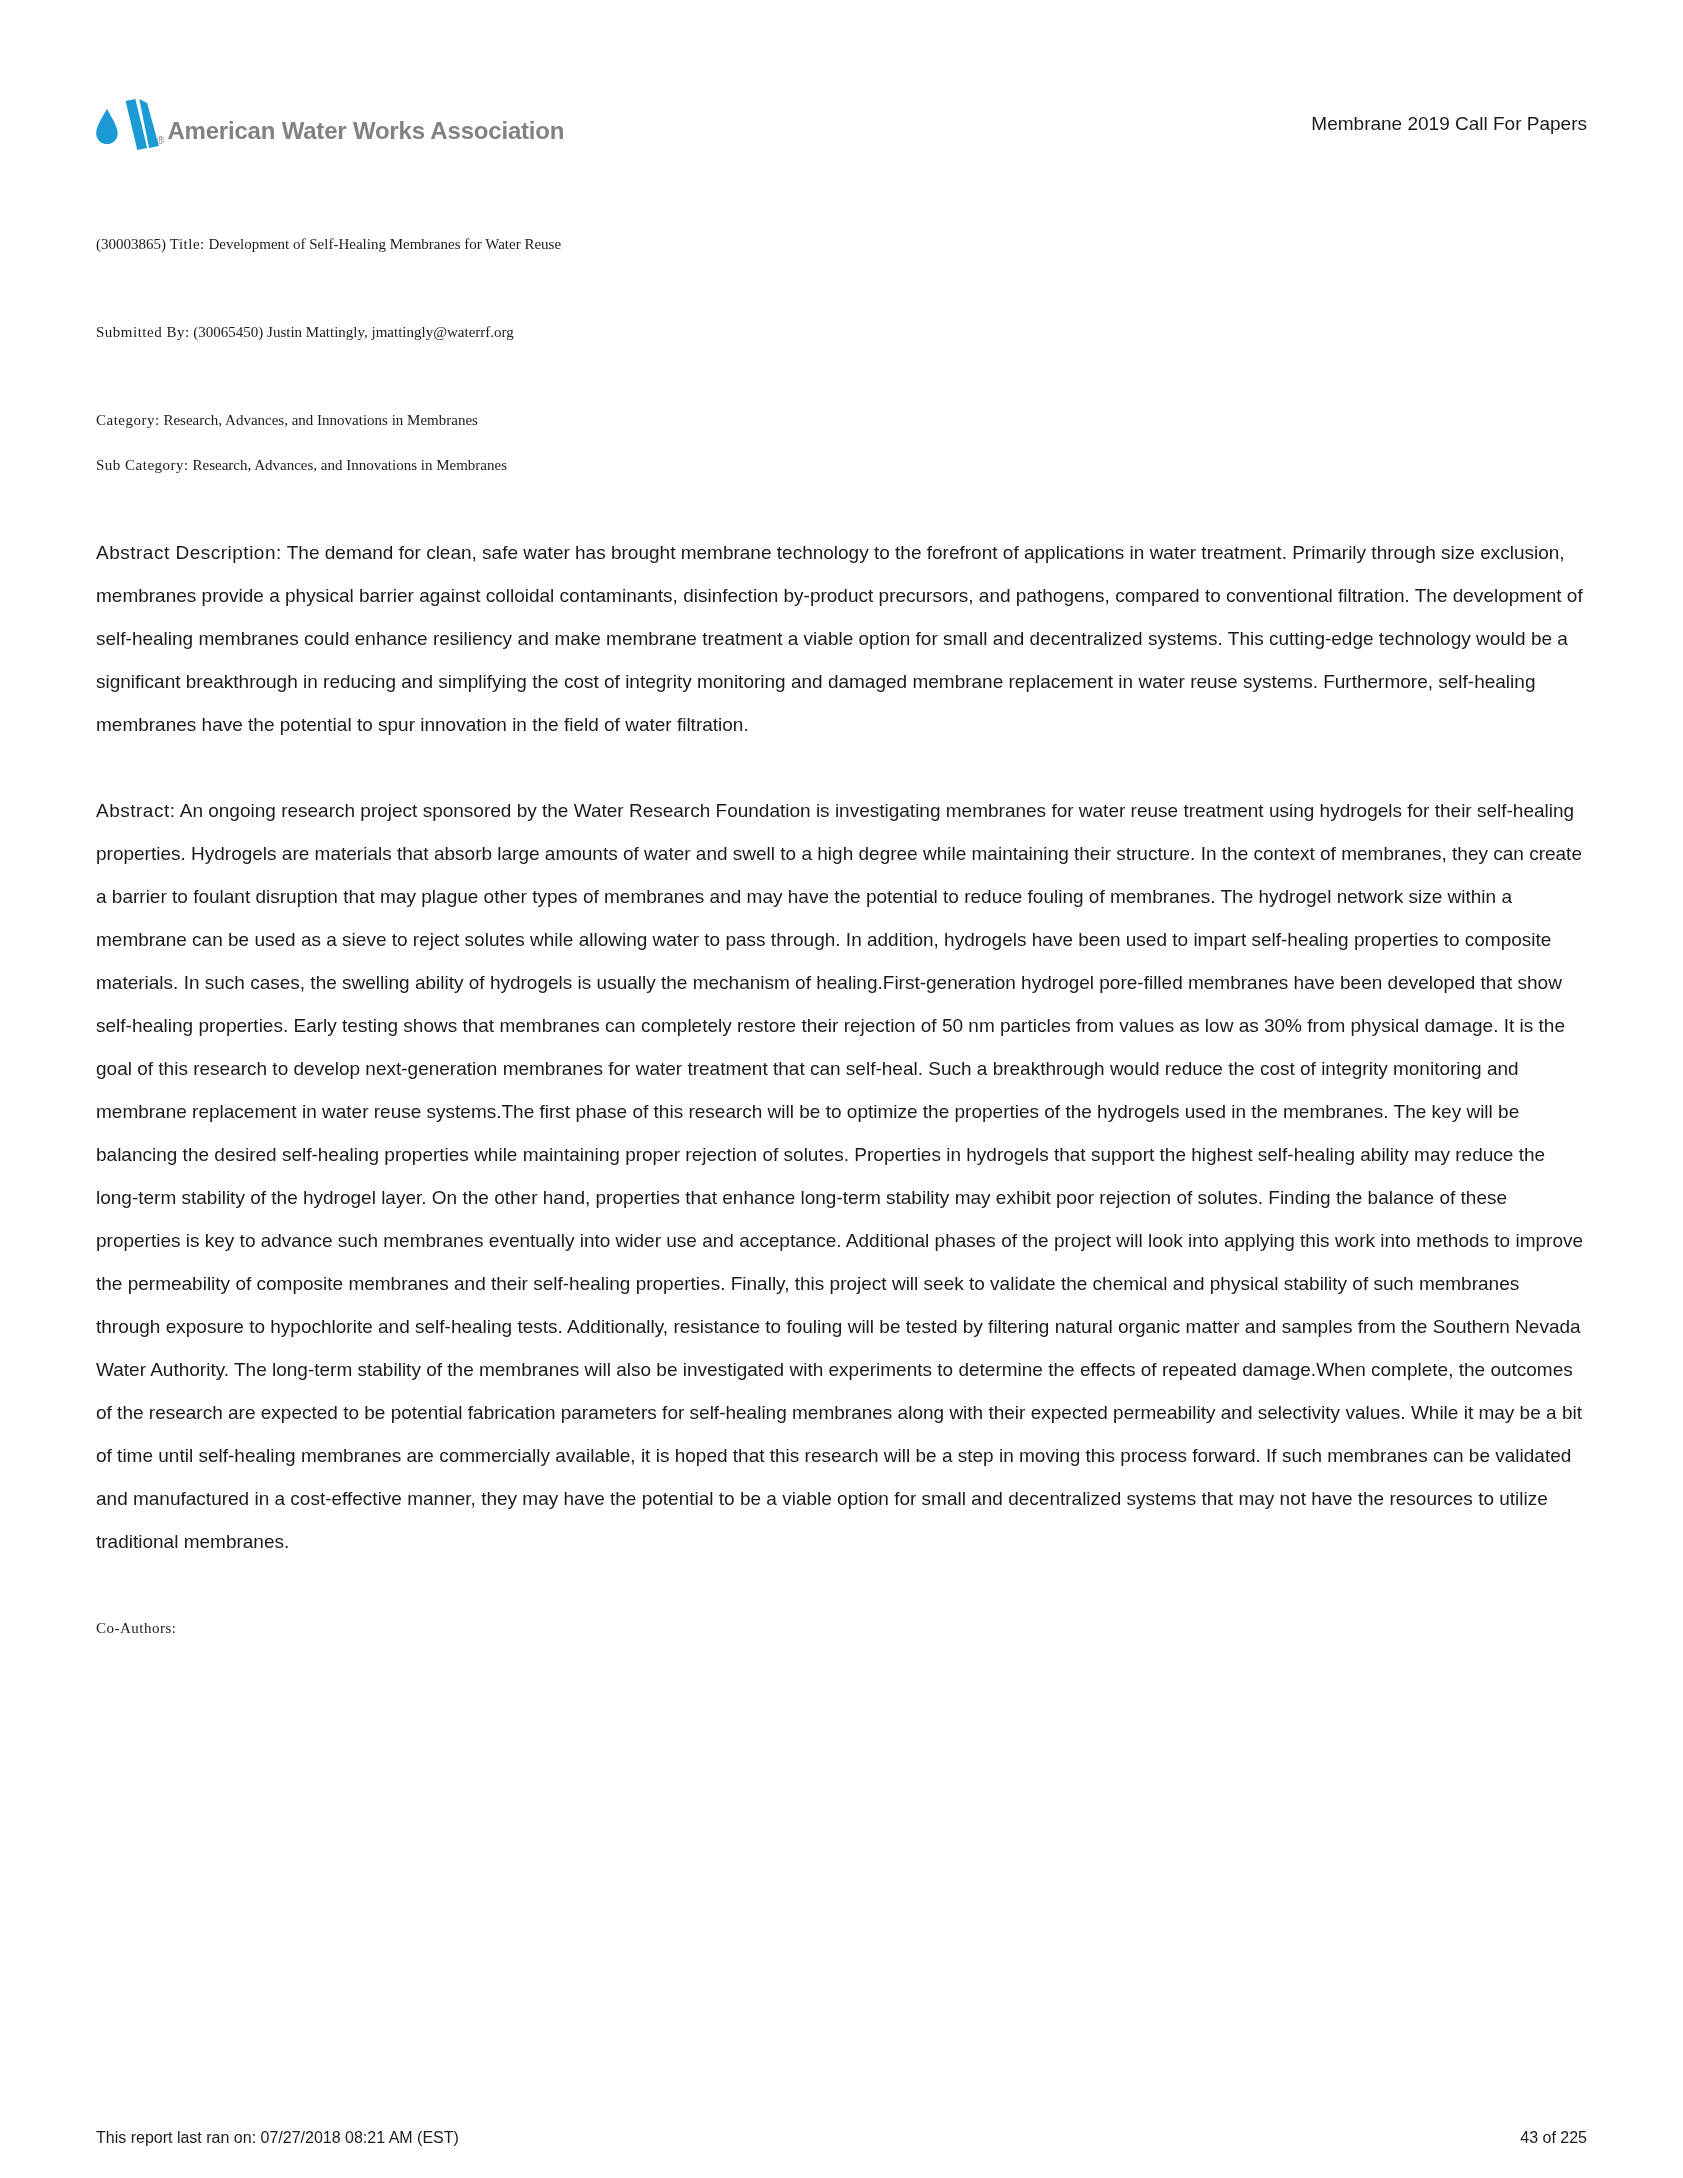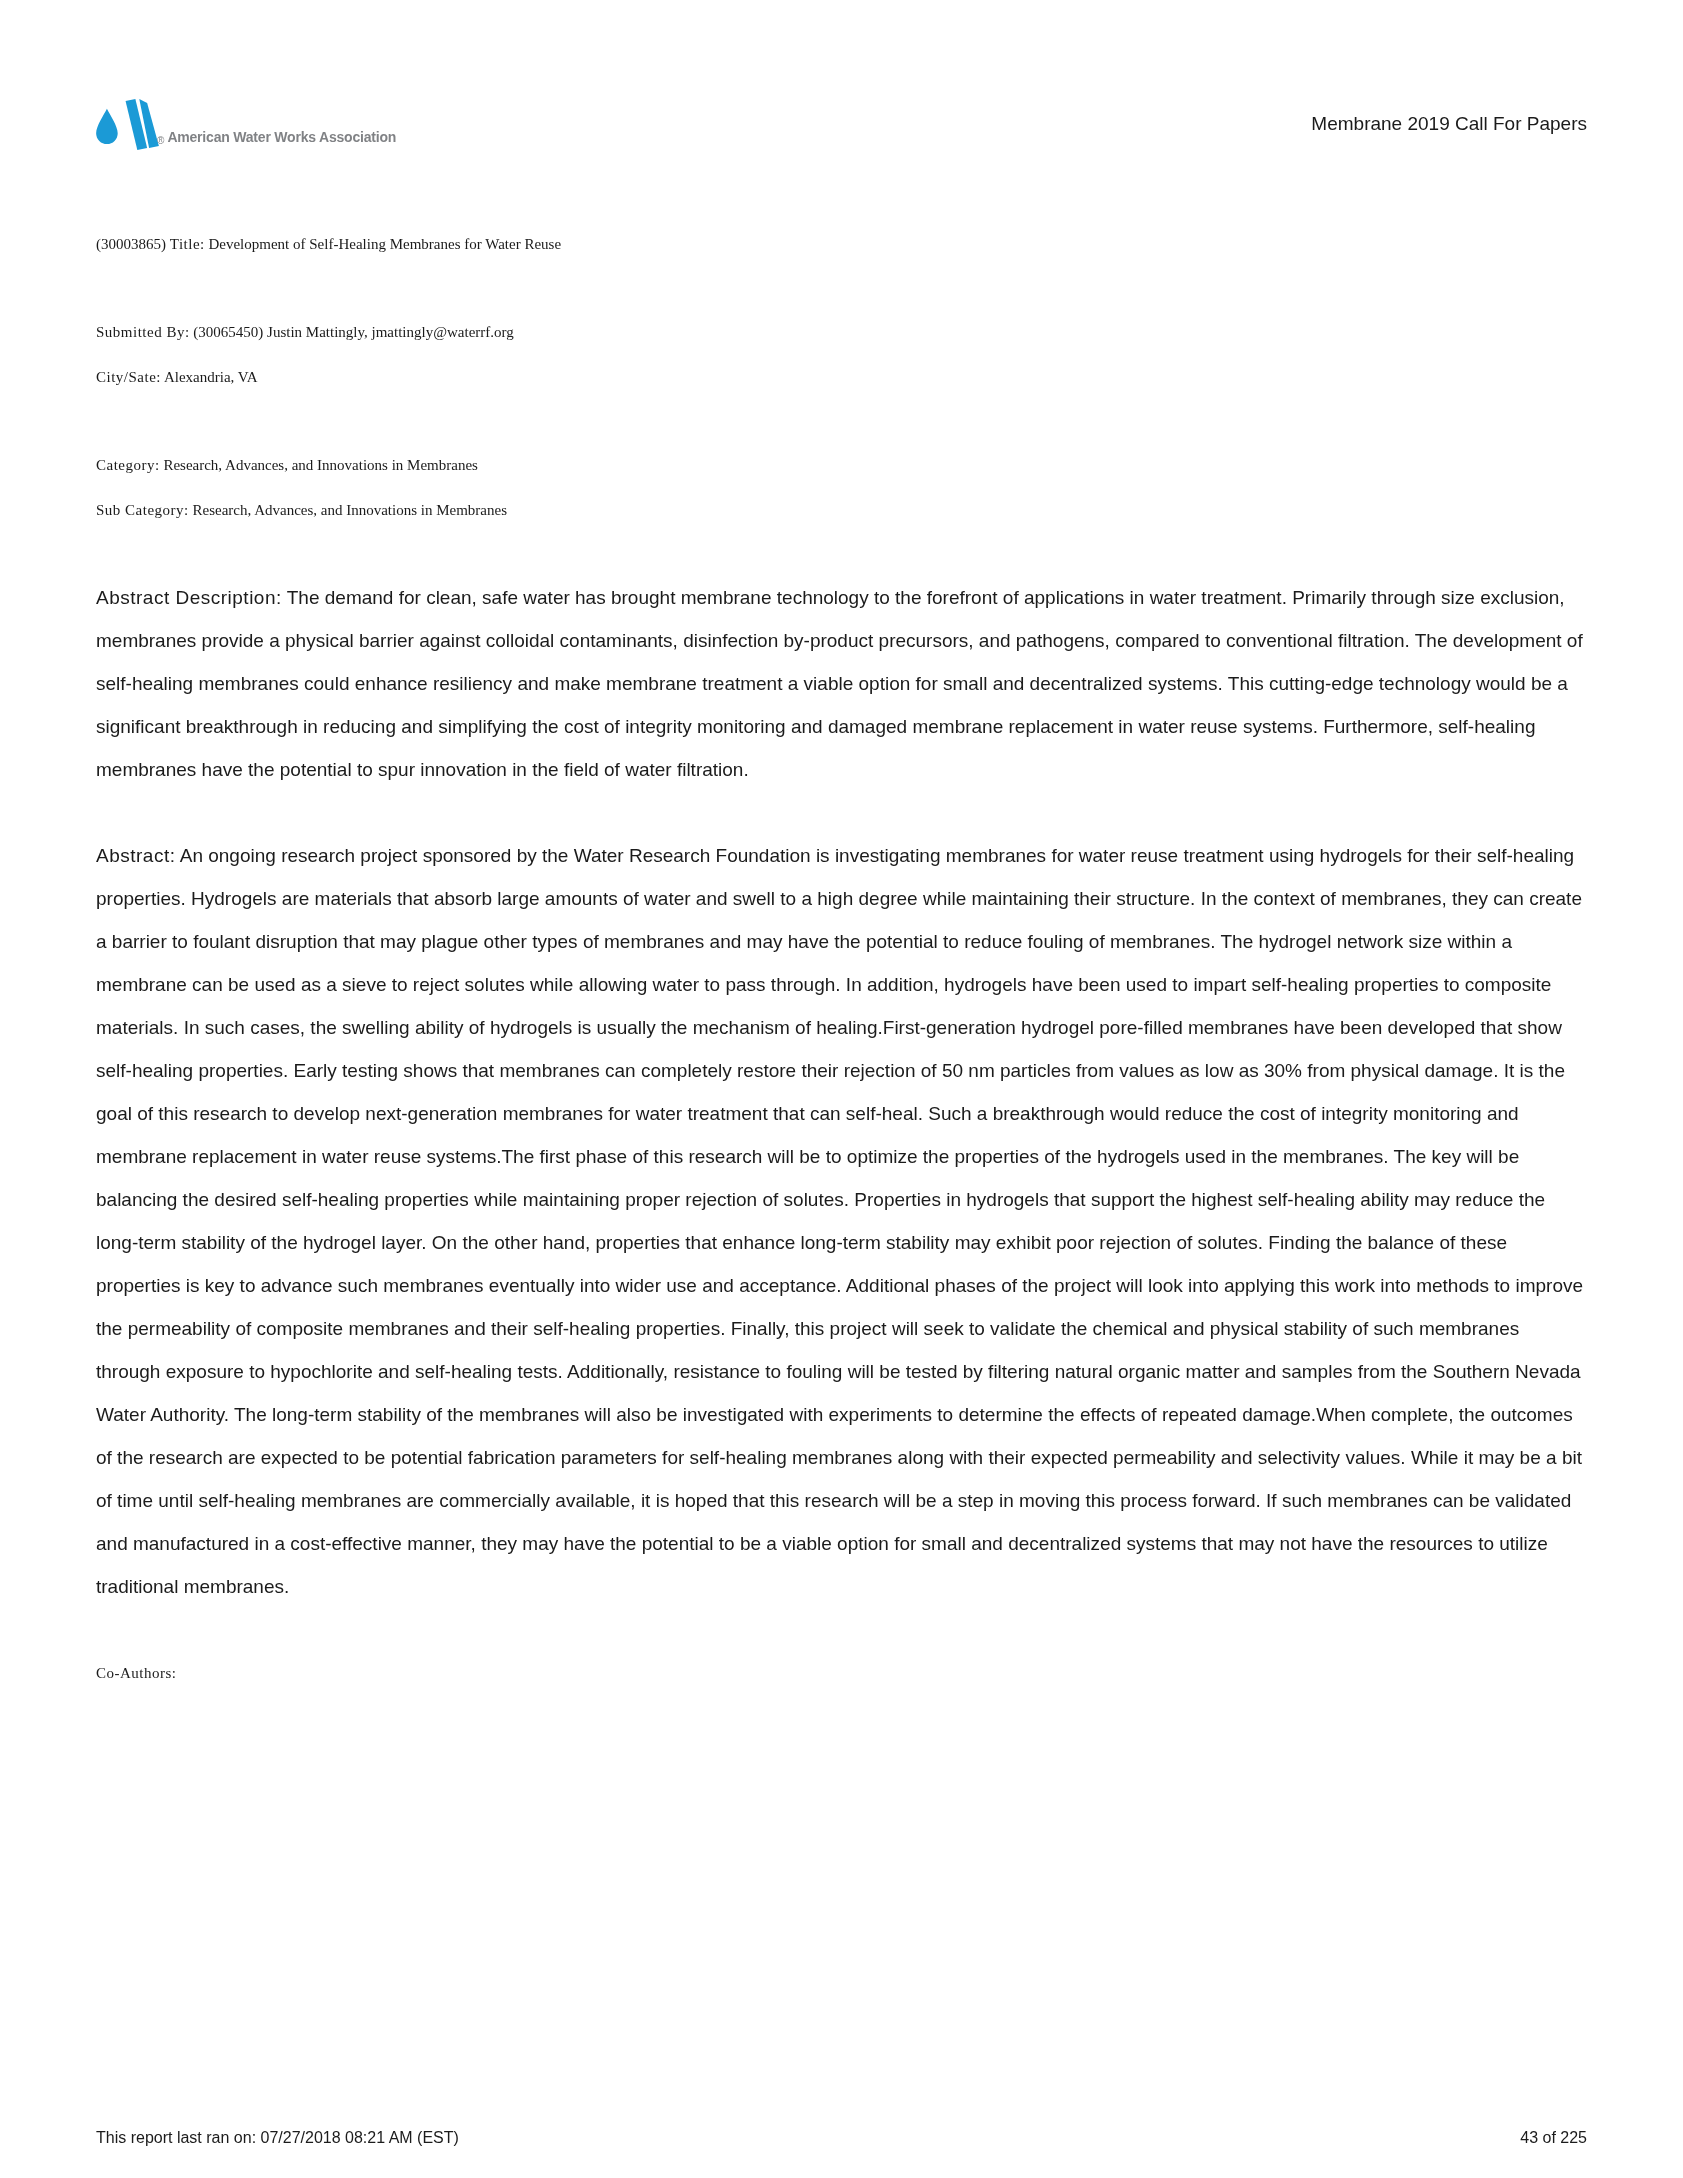--- a/index.html
+++ b/index.html
@@ -29,21 +29,21 @@
   }
   .logo svg { display: block; }
   .logo-reg {
     color: #808285;
     font-size: 10px;
     align-self: flex-end;
     margin: 0 3px 4px -4px;
   }
   .logo-text {
     color: #808285;
-    font-size: 14px;
+    font-size: 24px;
     font-weight: 600;
     letter-spacing: -0.2px;
     padding-bottom: 5px;
     white-space: nowrap;
   }
   .report-title {
     font-size: 19px;
     padding-top: 14px;
     text-align: left;
   }
@@ -92,21 +92,20 @@
     </div>
     <div class="report-title">Membrane 2019 Call For Papers</div>
   </div>
 
   <div class="content">
 
     <div class="line"><span>(30003865)</span> <span class="lbl">Title:</span> <span>Development of Self-Healing Membranes for Water Reuse</span></div>
 
     <div class="group">
       <div class="line"><span class="lbl">Submitted By:</span> <span>(30065450) Justin Mattingly, jmattingly@waterrf.org</span></div>
-      <div class="line"><span class="lbl">City/Sate:</span> <span>Alexandria, VA</span></div>
     </div>
 
     <div class="group">
       <div class="line"><span class="lbl">Category:</span> <span>Research, Advances, and Innovations in Membranes</span></div>
       <div class="line"><span class="lbl">Sub Category:</span> <span>Research, Advances, and Innovations in Membranes</span></div>
     </div>
 
     <div class="para"><span class="lbl">Abstract Description:</span> <span>The demand for clean, safe water has brought membrane technology to the forefront of applications in water treatment. Primarily through size exclusion, membranes provide a physical barrier against colloidal contaminants, disinfection by-product precursors, and pathogens, compared to conventional filtration. The development of self-healing membranes could enhance resiliency and make membrane treatment a viable option for small and decentralized systems. This cutting-edge technology would be a significant breakthrough in reducing and simplifying the cost of integrity monitoring and damaged membrane replacement in water reuse systems. Furthermore, self-healing membranes have the potential to spur innovation in the field of water filtration.</span></div>
 
     <div class="para"><span class="lbl">Abstract:</span> <span>An ongoing research project sponsored by the Water Research Foundation is investigating membranes for water reuse treatment using hydrogels for their self-healing properties. Hydrogels are materials that absorb large amounts of water and swell to a high degree while maintaining their structure. In the context of membranes, they can create a barrier to foulant disruption that may plague other types of membranes and may have the potential to reduce fouling of membranes. The hydrogel network size within a membrane can be used as a sieve to reject solutes while allowing water to pass through. In addition, hydrogels have been used to impart self-healing properties to composite materials. In such cases, the swelling ability of hydrogels is usually the mechanism of healing.First-generation hydrogel pore-filled membranes have been developed that show self-healing properties. Early testing shows that membranes can completely restore their rejection of 50 nm particles from values as low as 30% from physical damage. It is the goal of this research to develop next-generation membranes for water treatment that can self-heal. Such a breakthrough would reduce the cost of integrity monitoring and membrane replacement in water reuse systems.The first phase of this research will be to optimize the properties of the hydrogels used in the membranes. The key will be balancing the desired self-healing properties while maintaining proper rejection of solutes. Properties in hydrogels that support the highest self-healing ability may reduce the long-term stability of the hydrogel layer. On the other hand, properties that enhance long-term stability may exhibit poor rejection of solutes. Finding the balance of these properties is key to advance such membranes eventually into wider use and acceptance. Additional phases of the project will look into applying this work into methods to improve the permeability of composite membranes and their self-healing properties. Finally, this project will seek to validate the chemical and physical stability of such membranes through exposure to hypochlorite and self-healing tests. Additionally, resistance to fouling will be tested by filtering natural organic matter and samples from the Southern Nevada Water Authority. The long-term stability of the membranes will also be investigated with experiments to determine the effects of repeated damage.When complete, the outcomes of the research are expected to be potential fabrication parameters for self-healing membranes along with their expected permeability and selectivity values. While it may be a bit of time until self-healing membranes are commercially available, it is hoped that this research will be a step in moving this process forward. If such membranes can be validated and manufactured in a cost-effective manner, they may have the potential to be a viable option for small and decentralized systems that may not have the resources to utilize traditional membranes.</span></div>

